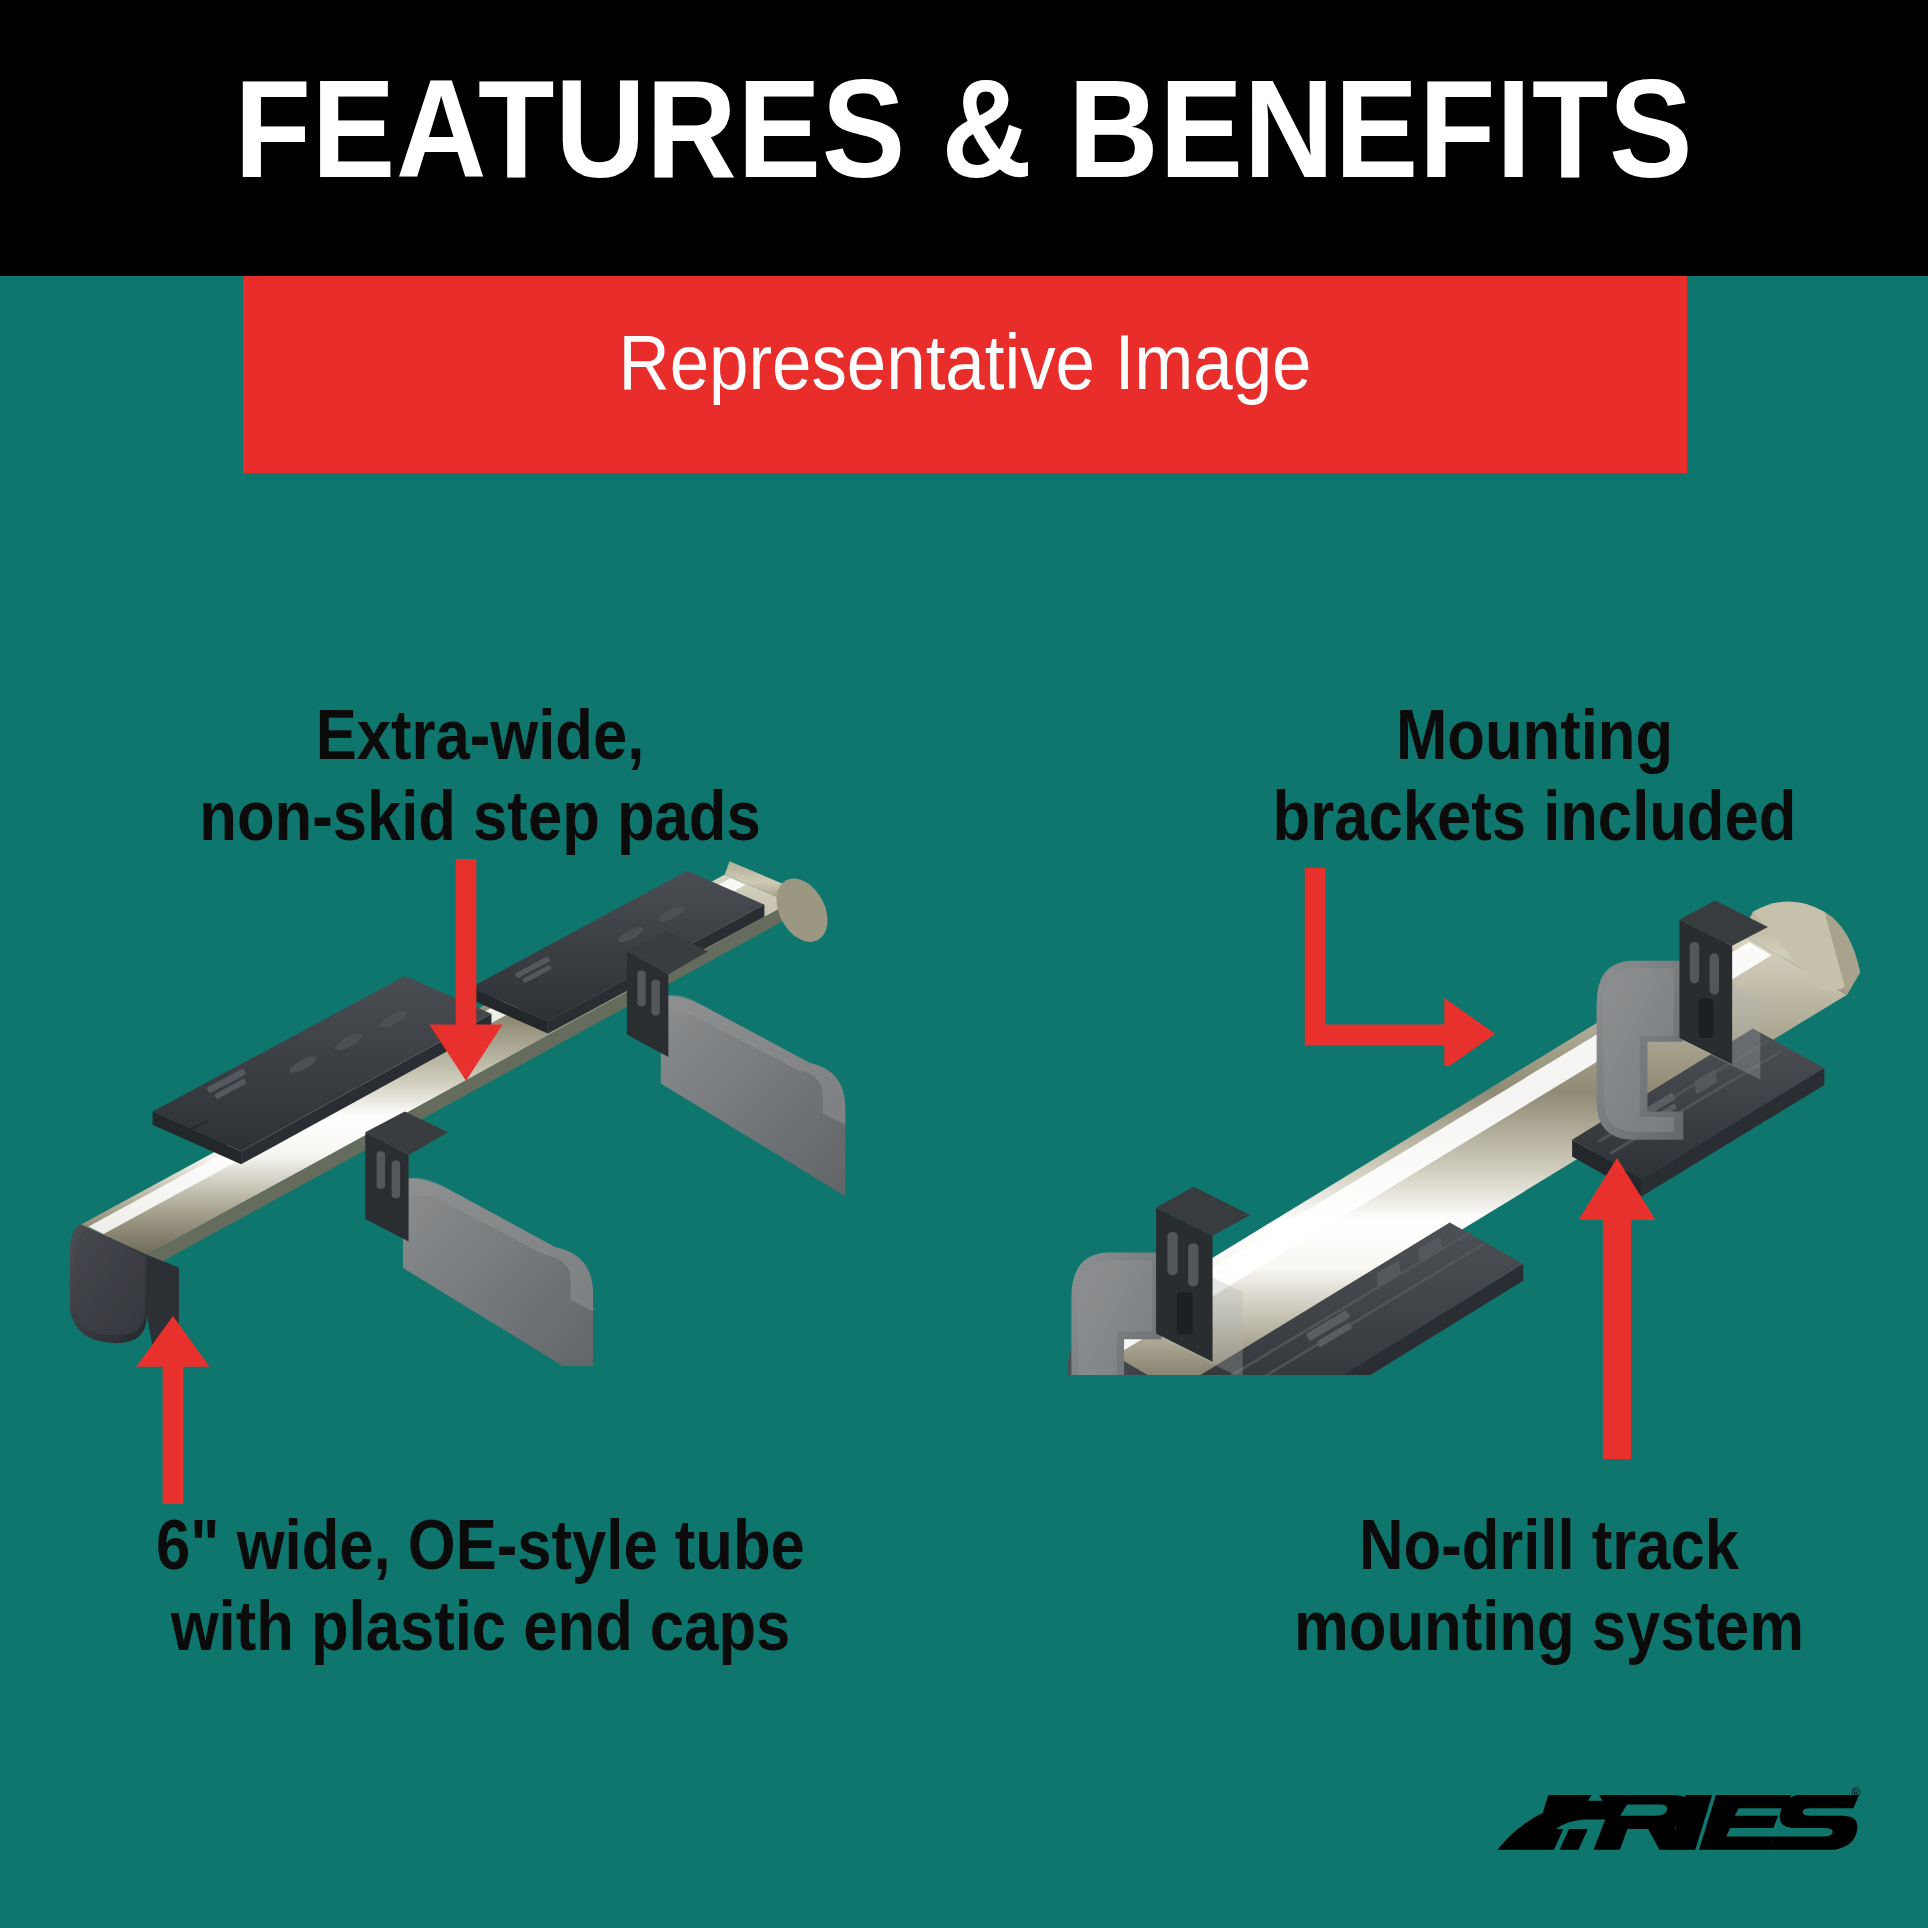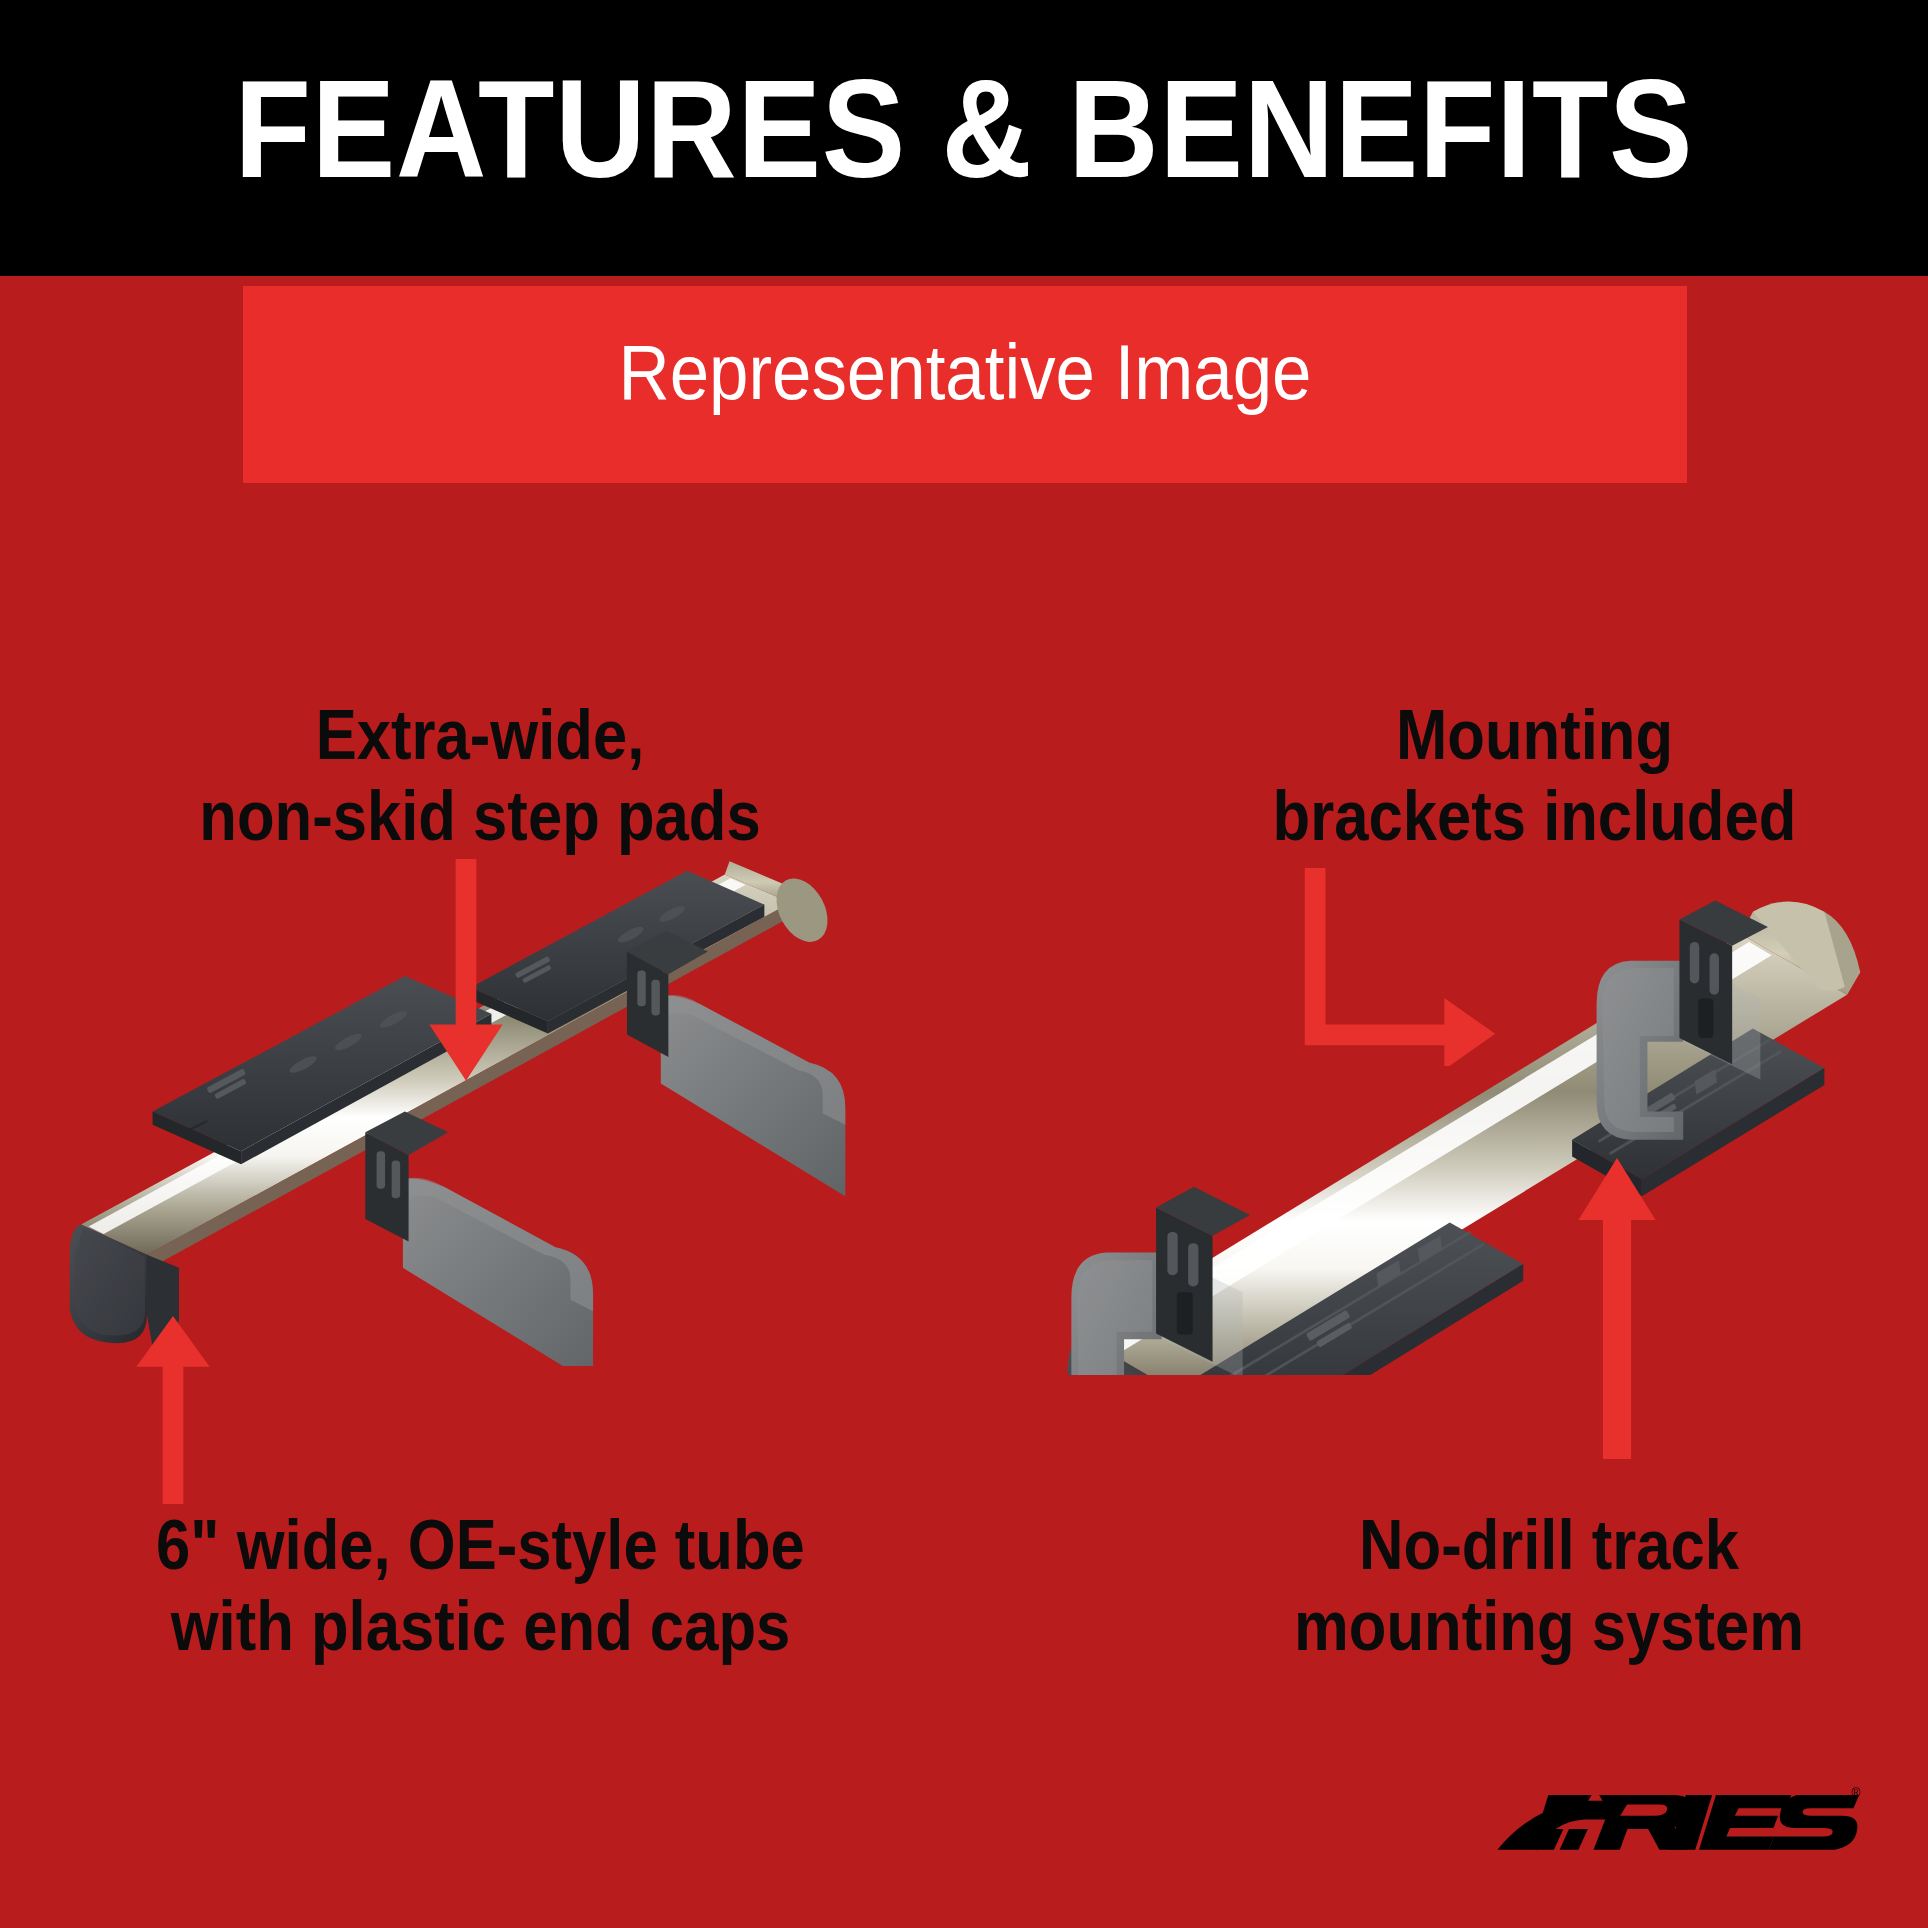--- a/index.html
+++ b/index.html
@@ -7,21 +7,21 @@
     padding: 0;
     background: #ffffff;
   }
   body {
     font-family: "Liberation Sans", sans-serif;
   }
   #canvas {
     position: relative;
     width: 1928px;
     height: 1928px;
-    background: #b91c1c;
+    background: #0f766e;
     overflow: hidden;
   }
 
   
   #header-bar {
     position: absolute;
     left: 0; top: 0;
     width: 1928px;
     height: 276px;
     background: #000000;
@@ -42,21 +42,20 @@
     white-space: nowrap;
   }
 
   
   #red-banner {
     position: absolute;
     left: 243px; top: 276px;
     width: 1444px;
     height: 197px;
     background: #E82D2A;
-    margin-top: 10px;
   }
   #red-banner-text {
     position: absolute;
     left: 0; top: 43px;
     width: 1444px;
     text-align: center;
     color: #ffffff;
     font-family: "Liberation Sans Narrow", "Liberation Sans", sans-serif;
     font-weight: normal;
     font-size: 77px;

